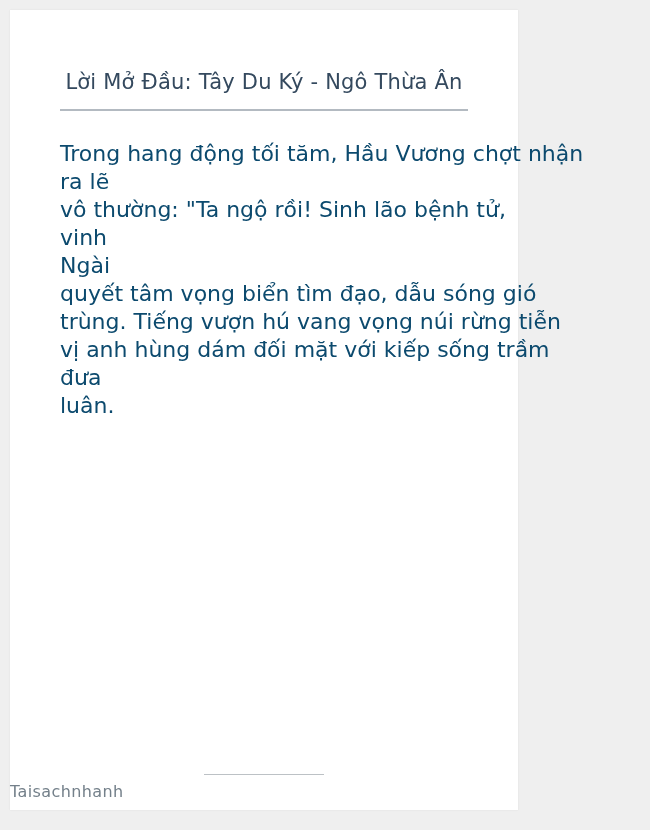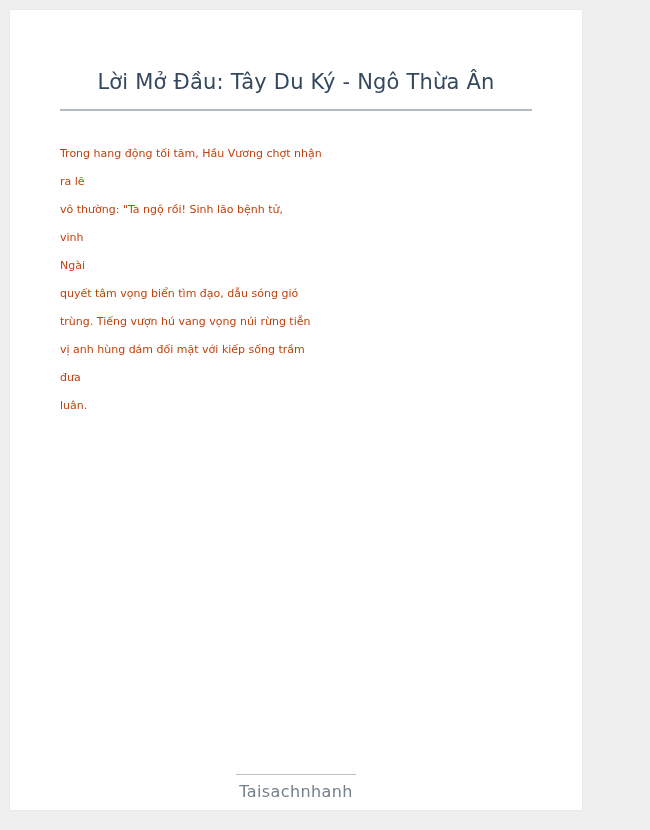--- a/index.html
+++ b/index.html
@@ -11,21 +11,21 @@
     height: 830px;
     background: #efefef;
     font-family: "DejaVu Sans", "Liberation Sans", sans-serif;
     position: relative;
     overflow: hidden;
   }
   .page {
     position: absolute;
     left: 10px;
     top: 10px;
-    width: 572px;
+    width: 508px;
     height: 800px;
     background: #ffffff;
     box-shadow: 0 0 2px rgba(0,0,0,0.07);
     box-sizing: border-box;
   }
   .page-title {
     margin: 58px 30px 0;
     text-align: center;
     font-size: 21px;
     font-weight: 500;
@@ -33,33 +33,32 @@
     color: #34495e;
     letter-spacing: 0.2px;
   }
   .title-divider {
     border: none;
     border-top: 2px solid #b3bac1;
     margin: 13px 50px 0;
   }
   .paragraph {
     margin: 29px 50px 0;
-    font-size: 11px;
+    font-size: 22px;
     line-height: 28px;
-    color: #c2410c;
+    color: #0c4a6e;
   }
   .text-line {
     white-space: pre;
   }
   .page-footer {
     position: absolute;
     left: 0;
     right: 0;
     bottom: 9px;
-    text-align: center;
   }
   .footer-divider {
     border: none;
     border-top: 1px solid #bcc1c5;
     width: 120px;
     margin: 0 auto 7px;
   }
   .footer-brand {
     font-size: 16px;
     color: #74808a;

